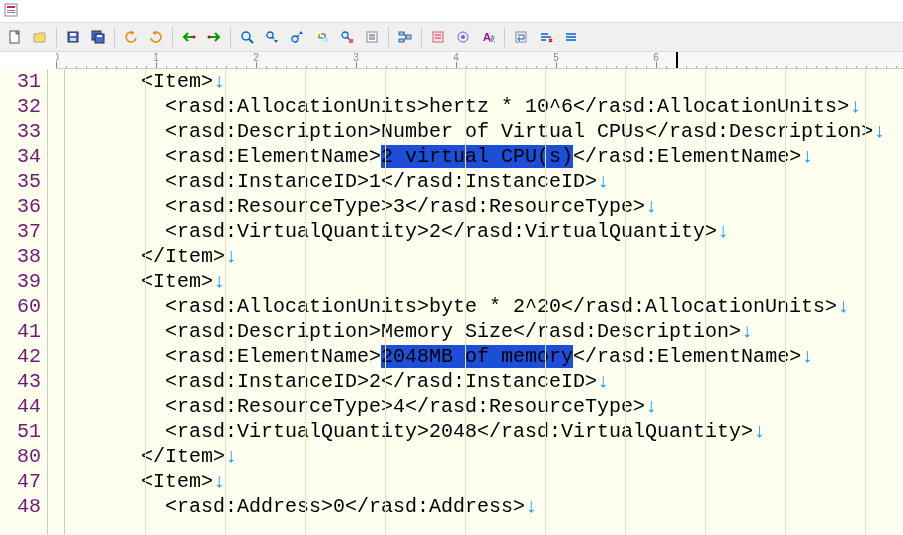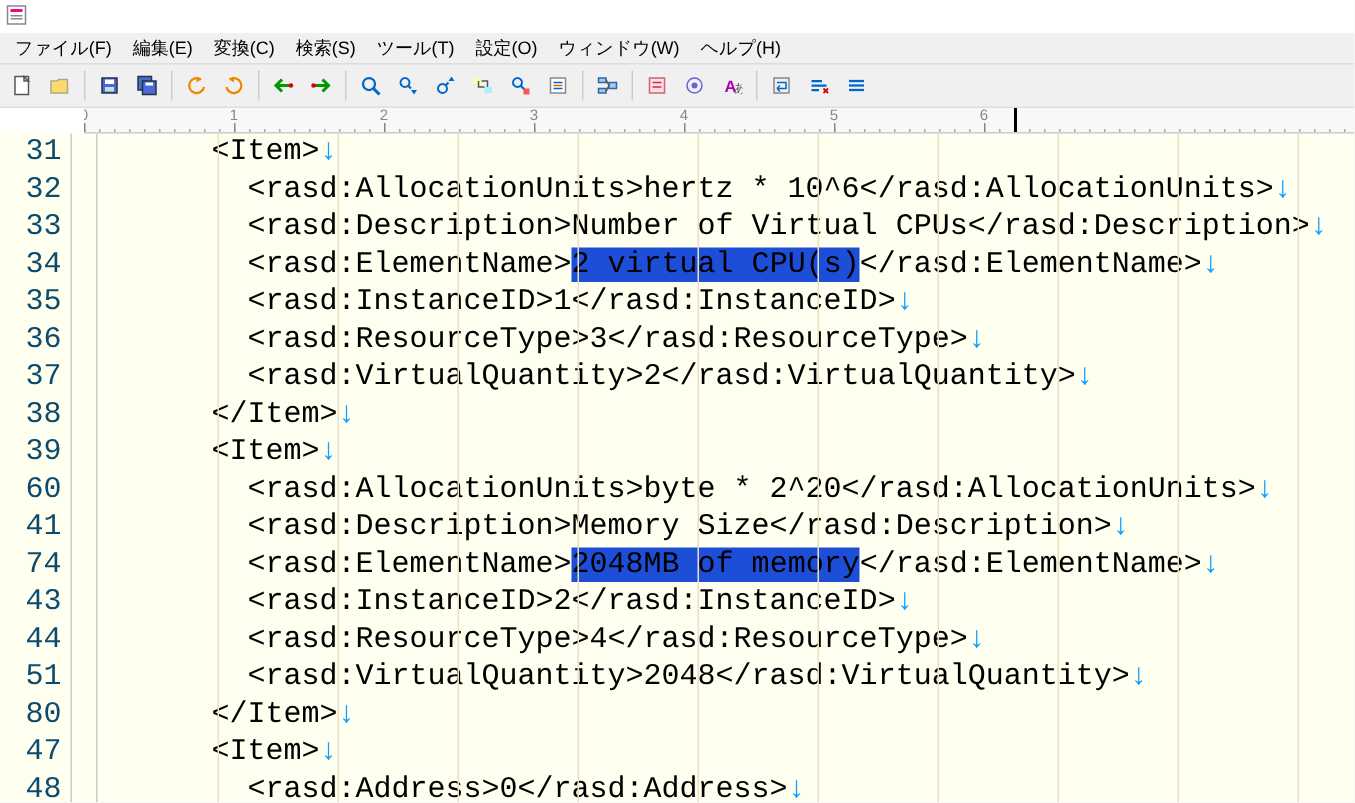--- a/index.html
+++ b/index.html
@@ -10,21 +10,21 @@
   .menubar span{padding:1px 6px;cursor:default;}
   .toolbar{height:28px;background:#f0f0f0;display:flex;align-items:center;padding:0 4px;gap:3px;border-top:1px solid #ddd;border-bottom:1px solid #ddd;}
   .tbbtn{width:20px;height:20px;display:flex;align-items:center;justify-content:center;border:1px solid transparent;}
   .tsep{width:1px;height:20px;background:#ccc;margin:0 2px;}
   .ruler{height:16px;background:#f8f8f8;border-bottom:1px solid #ccc;position:relative;font-size:10px;color:#888;overflow:hidden;margin-left:56px;}
   .ruler .col{position:absolute;top:14px;width:1px;height:2px;background:#aaa;}
   .ruler .tick{position:absolute;top:10px;width:1px;height:6px;background:#888;}
   .ruler .lab{position:absolute;top:0;transform:translateX(-50%);}
   .ruler .pos{position:absolute;top:0;width:2px;height:16px;background:#000;}
   .editor{flex:1;display:flex;background:#fffff0;overflow:hidden;font-family:"MS Gothic","Courier New",monospace;font-size:20px;line-height:25px;}
-  .gutter{width:48px;background:#fffff0;text-align:right;color:#0c4a6e;padding-right:6px;border-right:1px solid #ccc;box-sizing:border-box;padding-top:0;}
+  .gutter{width:48px;background:#fffff0;text-align:right;color:#701a75;padding-right:6px;border-right:1px solid #ccc;box-sizing:border-box;padding-top:0;}
   .gutter div{height:25px;}
   .code{flex:1;white-space:pre;color:#000;padding-left:4px;position:relative;border-left:1px solid #ccc;margin-left:16px;}
   .code .vline{position:absolute;top:0;bottom:0;width:1px;background:#e8e0c0;}
   .line{height:25px;}
   .eol{color:#0fa0ff;}
   .hl{background:#1d4ed8;}
 </style>
 </head>
 <body>
 
@@ -34,30 +34,20 @@
     <span>
       <svg width="14" height="14">
           <rect x="1" y="1" width="12" height="12" fill="#fff" stroke="#888"></rect>
           <rect x="3" y="3" width="8" height="2" fill="#f08"></rect>
           <rect x="3" y="7" width="8" height="1" fill="#888"></rect>
           <rect x="3" y="9" width="8" height="1" fill="#888"></rect>
         </svg>
     </span>
   </div>
 
-  <div class="menubar">
-    <span>ファイル(F)</span>
-    <span>編集(E)</span>
-    <span>変換(C)</span>
-    <span>検索(S)</span>
-    <span>ツール(T)</span>
-    <span>設定(O)</span>
-    <span>ウィンドウ(W)</span>
-    <span>ヘルプ(H)</span>
-  </div>
 
   <div class="toolbar">
     <div class="tbbtn">
         <svg width="14" height="14">
           <rect x="2" y="1" width="9" height="12" fill="#fff" stroke="#555"></rect>
           <path d="M8 1 L11 4 L8 4 Z" fill="#ddd" stroke="#555"></path>
         </svg>
       </div>
     <div class="tbbtn">
         <svg width="14" height="14">
@@ -315,21 +305,21 @@
         <div>32</div>
         <div>33</div>
         <div>34</div>
         <div>35</div>
         <div>36</div>
         <div>37</div>
         <div>38</div>
         <div>39</div>
         <div>60</div>
         <div>41</div>
-        <div>74</div>
+        <div>42</div>
         <div>43</div>
         <div>44</div>
         <div>51</div>
         <div>80</div>
         <div>47</div>
         <div>48</div>
       </div>
     <div class="code" id="code"><div class="vline" style="left: 80px;"></div><div class="vline" style="left: 160px;"></div><div class="vline" style="left: 240px;"></div><div class="vline" style="left: 320px;"></div><div class="vline" style="left: 400px;"></div><div class="vline" style="left: 480px;"></div><div class="vline" style="left: 560px;"></div><div class="vline" style="left: 640px;"></div><div class="vline" style="left: 720px;"></div><div class="vline" style="left: 800px;"></div><div class="line"><span>      &lt;Item&gt;</span><span class="eol">↓</span></div><div class="line"><span>        &lt;rasd:AllocationUnits&gt;hertz * 10^6&lt;/rasd:AllocationUnits&gt;</span><span class="eol">↓</span></div><div class="line"><span>        &lt;rasd:Description&gt;Number of Virtual CPUs&lt;/rasd:Description&gt;</span><span class="eol">↓</span></div><div class="line"><span>        &lt;rasd:ElementName&gt;</span><span class="hl">2 virtual CPU(s)</span><span>&lt;/rasd:ElementName&gt;</span><span class="eol">↓</span></div><div class="line"><span>        &lt;rasd:InstanceID&gt;1&lt;/rasd:InstanceID&gt;</span><span class="eol">↓</span></div><div class="line"><span>        &lt;rasd:ResourceType&gt;3&lt;/rasd:ResourceType&gt;</span><span class="eol">↓</span></div><div class="line"><span>        &lt;rasd:VirtualQuantity&gt;2&lt;/rasd:VirtualQuantity&gt;</span><span class="eol">↓</span></div><div class="line"><span>      &lt;/Item&gt;</span><span class="eol">↓</span></div><div class="line"><span>      &lt;Item&gt;</span><span class="eol">↓</span></div><div class="line"><span>        &lt;rasd:AllocationUnits&gt;byte * 2^20&lt;/rasd:AllocationUnits&gt;</span><span class="eol">↓</span></div><div class="line"><span>        &lt;rasd:Description&gt;Memory Size&lt;/rasd:Description&gt;</span><span class="eol">↓</span></div><div class="line"><span>        &lt;rasd:ElementName&gt;</span><span class="hl">2048MB of memory</span><span>&lt;/rasd:ElementName&gt;</span><span class="eol">↓</span></div><div class="line"><span>        &lt;rasd:InstanceID&gt;2&lt;/rasd:InstanceID&gt;</span><span class="eol">↓</span></div><div class="line"><span>        &lt;rasd:ResourceType&gt;4&lt;/rasd:ResourceType&gt;</span><span class="eol">↓</span></div><div class="line"><span>        &lt;rasd:VirtualQuantity&gt;2048&lt;/rasd:VirtualQuantity&gt;</span><span class="eol">↓</span></div><div class="line"><span>      &lt;/Item&gt;</span><span class="eol">↓</span></div><div class="line"><span>      &lt;Item&gt;</span><span class="eol">↓</span></div><div class="line"><span>        &lt;rasd:Address&gt;0&lt;/rasd:Address&gt;</span><span class="eol">↓</span></div></div>
   </div>
 

